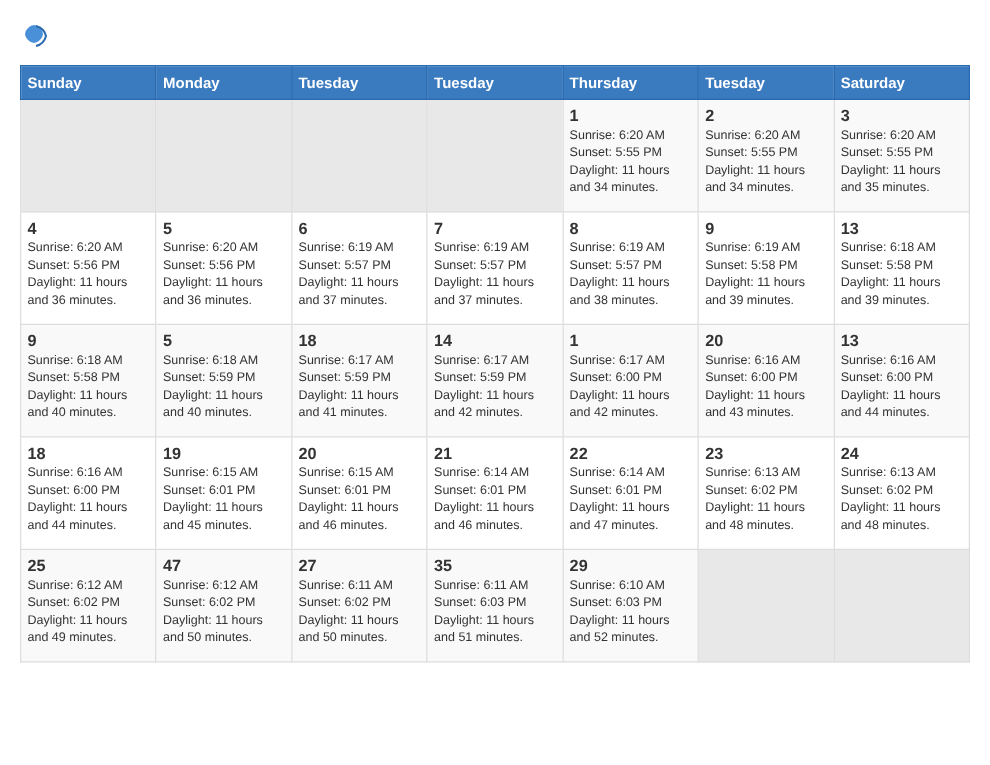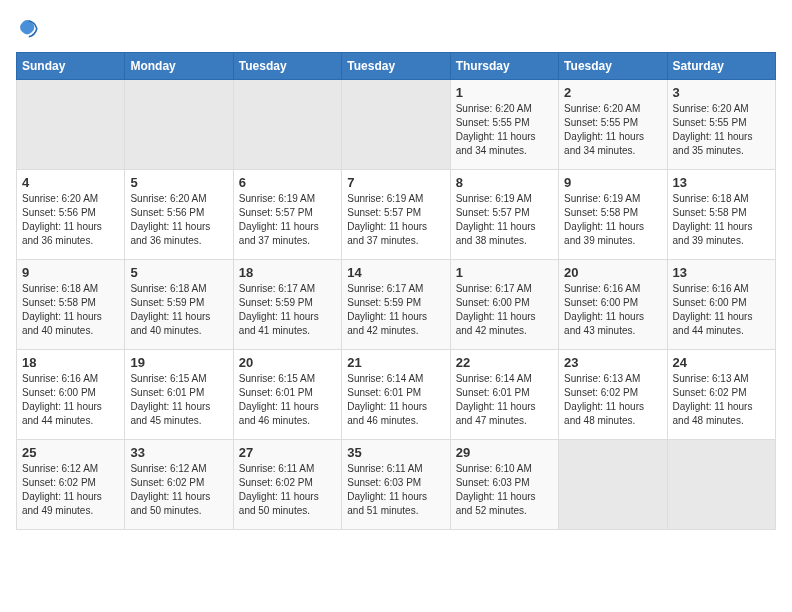--- a/index.html
+++ b/index.html
@@ -236,21 +236,21 @@
           <span class="day-num">24</span>
           <div class="day-info">Sunrise: 6:13 AM<br>Sunset: 6:02 PM<br>Daylight: 11 hours and 48 minutes.</div>
         </td>
       </tr>
       <tr>
         <td>
           <span class="day-num">25</span>
           <div class="day-info">Sunrise: 6:12 AM<br>Sunset: 6:02 PM<br>Daylight: 11 hours and 49 minutes.</div>
         </td>
         <td>
-          <span class="day-num">33</span>
+          <span class="day-num">47</span>
           <div class="day-info">Sunrise: 6:12 AM<br>Sunset: 6:02 PM<br>Daylight: 11 hours and 50 minutes.</div>
         </td>
         <td>
           <span class="day-num">27</span>
           <div class="day-info">Sunrise: 6:11 AM<br>Sunset: 6:02 PM<br>Daylight: 11 hours and 50 minutes.</div>
         </td>
         <td>
           <span class="day-num">35</span>
           <div class="day-info">Sunrise: 6:11 AM<br>Sunset: 6:03 PM<br>Daylight: 11 hours and 51 minutes.</div>
         </td>

